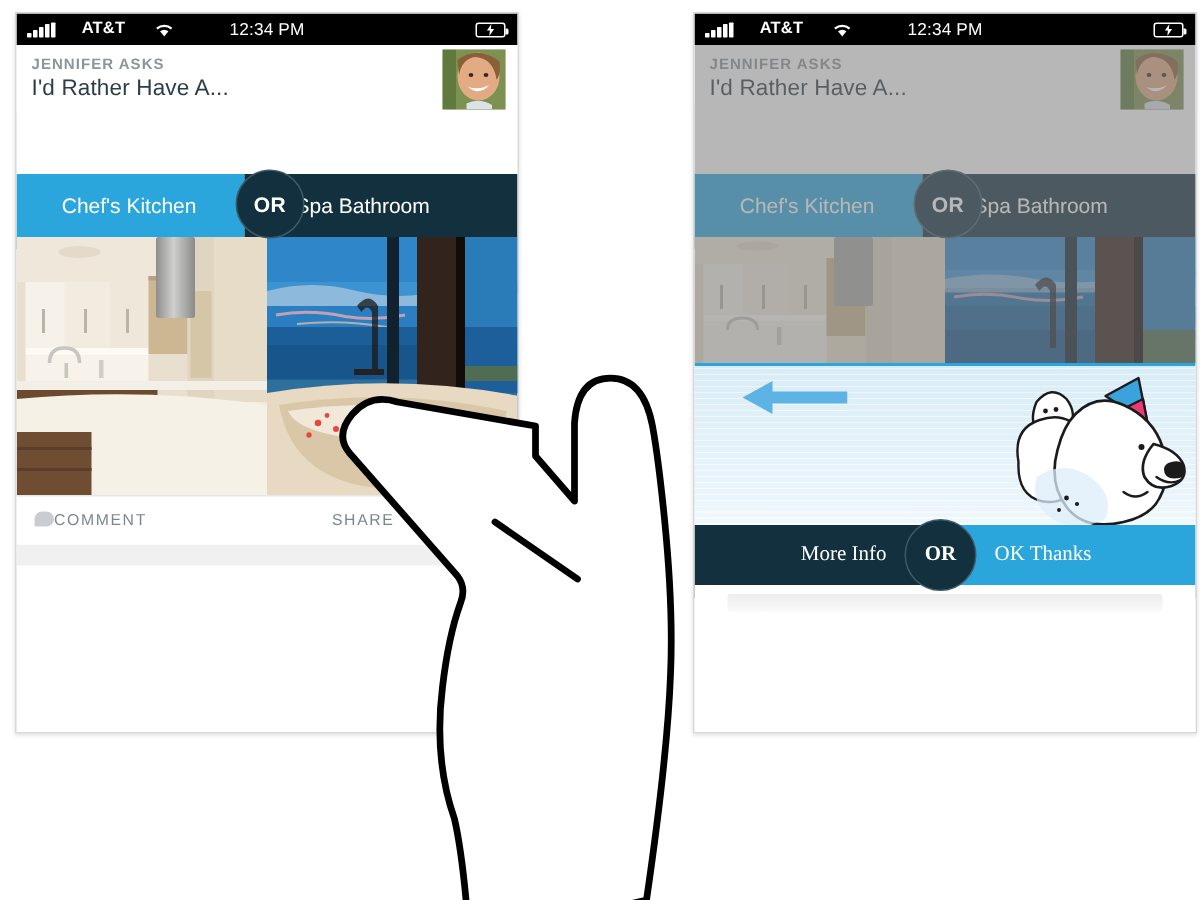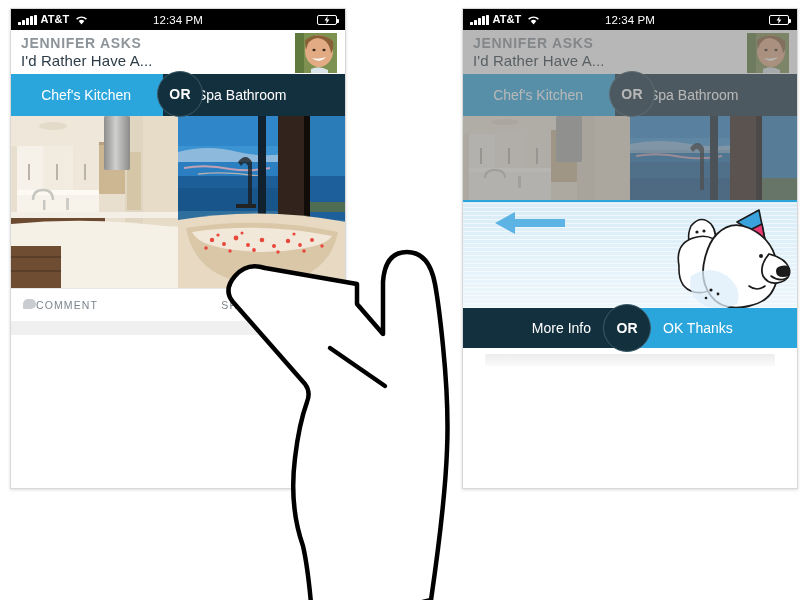--- a/index.html
+++ b/index.html
@@ -23,21 +23,21 @@
   .phone.left  { left: 10px;  top: 8px; }
   .phone.right { left: 462px; top: 8px; }
 
   
   .statusbar {
     height: 21px; background:#000; color:#fff;
     display:flex; align-items:center; position:relative;
     font-size: 11px; font-weight: bold;
     letter-spacing: .1px;
   }
-  .sb-left { display:flex; align-items:flex-end; gap:4px; padding-left:7px; }
+  .sb-left { display:flex; align-items:flex-end; gap:18px; padding-left:7px; }
   .bars { display:flex; align-items:flex-end; gap:1.5px; height:9px; }
   .bars i { display:block; width:2.5px; background:#fff; border-radius:.5px; }
   .bars i:nth-child(1){height:3px;} .bars i:nth-child(2){height:5px;}
   .bars i:nth-child(3){height:7px;} .bars i:nth-child(4){height:9px;}
   .bars i:nth-child(5){height:10px;}
   .carrier { font-size:11px; line-height:11px; font-weight:bold; }
   .wifi { width:13px; height:10px; position:relative; margin-left:2px; }
   .wifi svg { display:block; }
   .sb-time {
     position:absolute; left:0; right:0; text-align:center;
@@ -52,32 +52,32 @@
     content:""; position:absolute; right:-3.4px; top:3px;
     width:2px;height:4px;background:#fff;border-radius:0 1px 1px 0;
   }
   .bolt { width:6px;height:8px; }
 
   
   .poll-head {
     height:44px; background:#fff; display:flex; align-items:center;
     padding-left:10px; position:relative;
   }
-  .asker { font-size:14px; font-weight:bold; color:#8d949a; letter-spacing:.7px; }
+  .asker { font-size:10px; font-weight:bold; color:#8d949a; letter-spacing:.7px; }
   .question { font-size:15px; color:#2d3c46; margin-top:1px; letter-spacing:.1px;}
   .avatar {
     position:absolute; right:8px; top:3px; width:42px; height:40px;
     overflow:hidden; background:#6f8a4a;
   }
   .avatar svg{display:block;}
 
   
   .choicebar {
     height:42px; display:flex; position:relative; color:#fff;
-    font-size:14px; align-items:center;
+    font-size:14px; align-items:center;margin-top:42px;
   }
   .choice { height:100%; display:flex; align-items:center; }
   .choice-a { background:#2ba6dd; width:152px; justify-content:flex-end; padding-right:32px;}
   .choice-b { background:#13303f; flex:1; justify-content:flex-start; padding-left:34px;}
   .or-badge {
     position:absolute; left:146px; top:-3px;
     width:46px; height:46px; border-radius:50%;
     background:#13303f; border:1px solid #3c5a68;
     display:flex; align-items:center; justify-content:center;
     font-size:14px; font-weight:bold; color:#fff; letter-spacing:.3px;
@@ -151,20 +151,21 @@
   .tiptext{ position:absolute; left:16px; top:20px; width:200px; z-index:3;}
   .tiptitle{ color:#ec3a74; font-size:18px; font-weight:bold; letter-spacing:.2px;}
   .tipbody{ color:#2d3c46; font-size:13px; line-height:17px; margin-top:2px;}
   .arrow{ position:absolute; left:30px; top:8px; z-index:2;}
   .bear{ position:absolute; right:-4px; top:2px; z-index:1;}
 
   
   .tipbar{
     height:40px; display:flex; position:relative; color:#fff; font-size:14px;
     align-items:center;
+    font-family:Liberation Serif, serif;
   }
   .tb-a{ background:#13303f; width:164px; display:flex; align-items:center;
          justify-content:flex-end; padding-right:36px; height:100%;}
   .tb-b{ background:#2ba6dd; flex:1; display:flex; align-items:center;
          justify-content:flex-start; padding-left:36px; height:100%;}
   .tb-or{
     position:absolute; left:140px; top:-4px; width:48px;height:48px;
     border-radius:50%; background:#13303f; border:1px solid #3c5a68;
     display:flex;align-items:center;justify-content:center;
     font-size:14px;font-weight:bold;z-index:4;

